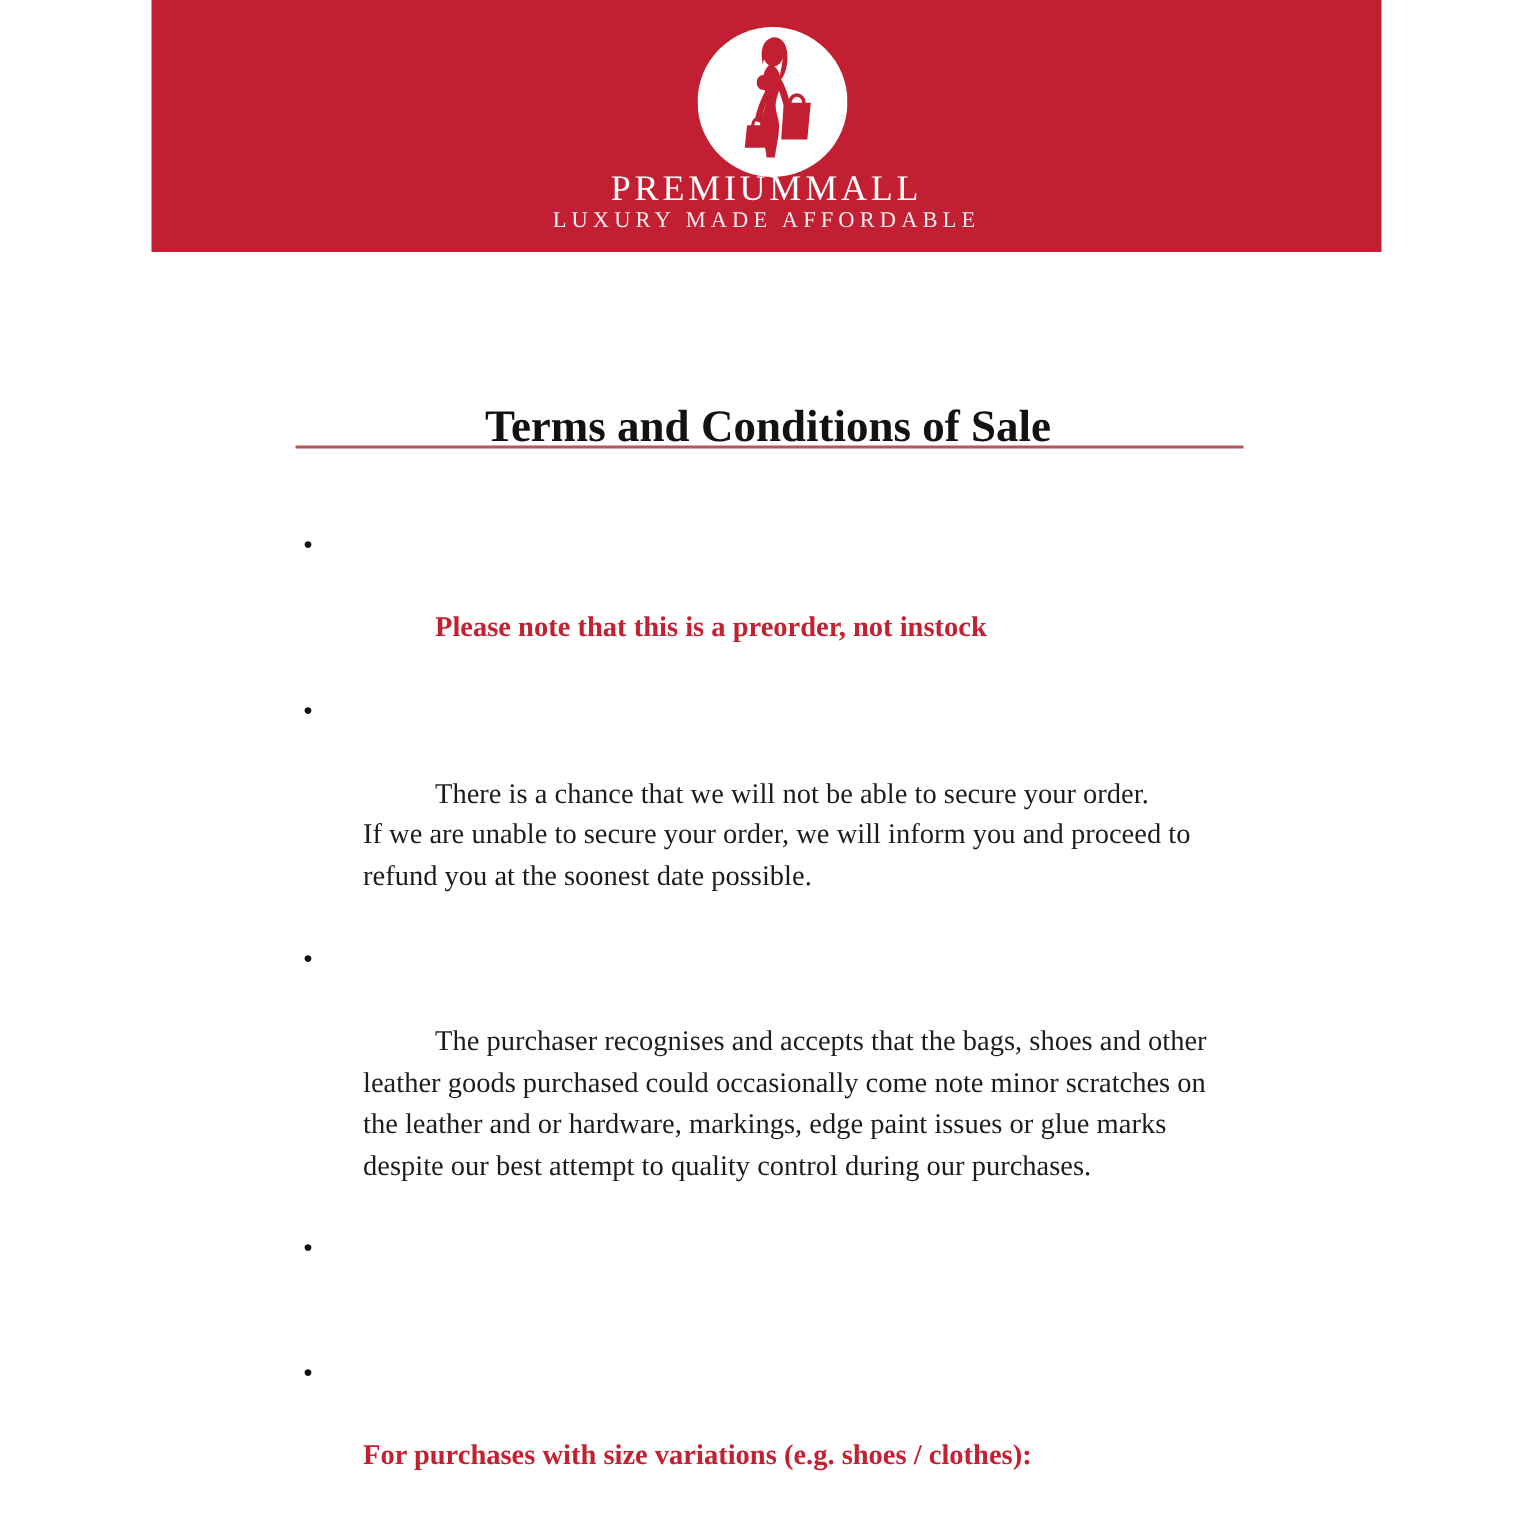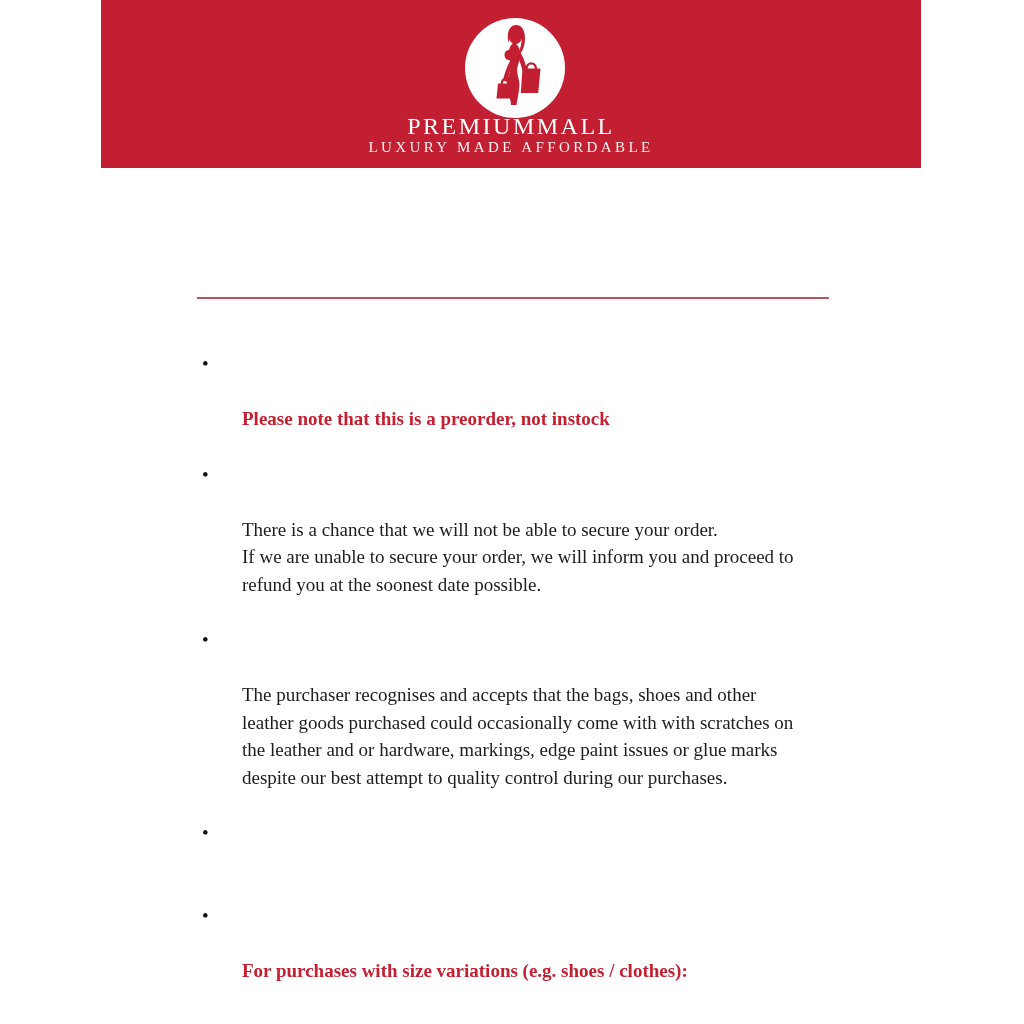--- a/index.html
+++ b/index.html
@@ -102,20 +102,21 @@
   .bullet-glyph {
     position: absolute;
     left: 0;
     top: 0;
     color: #111111;
     font-size: 19px;
     line-height: 27.5px;
   }
   .term-text {
     white-space: pre-line;
+    margin-left: 48px;
   }
   .red-bold {
     color: #c32032;
     font-weight: 700;
   }
   .term-heading {
     display: block;
     color: #c32032;
     font-weight: 700;
     white-space: pre-line;
@@ -147,40 +148,41 @@
 
           <path d="M33 65.5 L48 65.5 L46.2 80.5 L31.5 80.5 Z"></path>
           <path d="M36.8 66 C36.8 59.5 44 59.5 44 66" fill="none" stroke="#c22032" stroke-width="2.2"></path>
         </g>
       </svg>
     </span>
     <div class="brand-name">PREMIUMMALL</div>
     <div class="brand-tagline">LUXURY MADE AFFORDABLE</div>
   </header>
 
+  <h1 class="doc-title">Terms and Conditions of Sale</h1>
   <div class="title-divider"></div>
 
   <ul class="terms-list">
 
     <li class="term-item">
       <span class="bullet-glyph">•</span>
       <span class="term-text red-bold">Please note that this is a preorder, not instock</span>
     </li>
 
     <li class="term-item">
       <span class="bullet-glyph">•</span>
       <span class="term-text">There is a chance that we will not be able to secure your order.
 If we are unable to secure your order, we will inform you and proceed to
 refund you at the soonest date possible.</span>
     </li>
 
     <li class="term-item">
       <span class="bullet-glyph">•</span>
       <span class="term-text">The purchaser recognises and accepts that the bags, shoes and other
-leather goods purchased could occasionally come with with scratches on
+leather goods purchased could occasionally come note minor scratches on
 the leather and or hardware, markings, edge paint issues or glue marks
 despite our best attempt to quality control during our purchases.</span>
     </li>
 
     <li class="term-item">
       <span class="bullet-glyph">•</span>
     </li>
 
     <li class="term-item">
       <span class="bullet-glyph">•</span>

